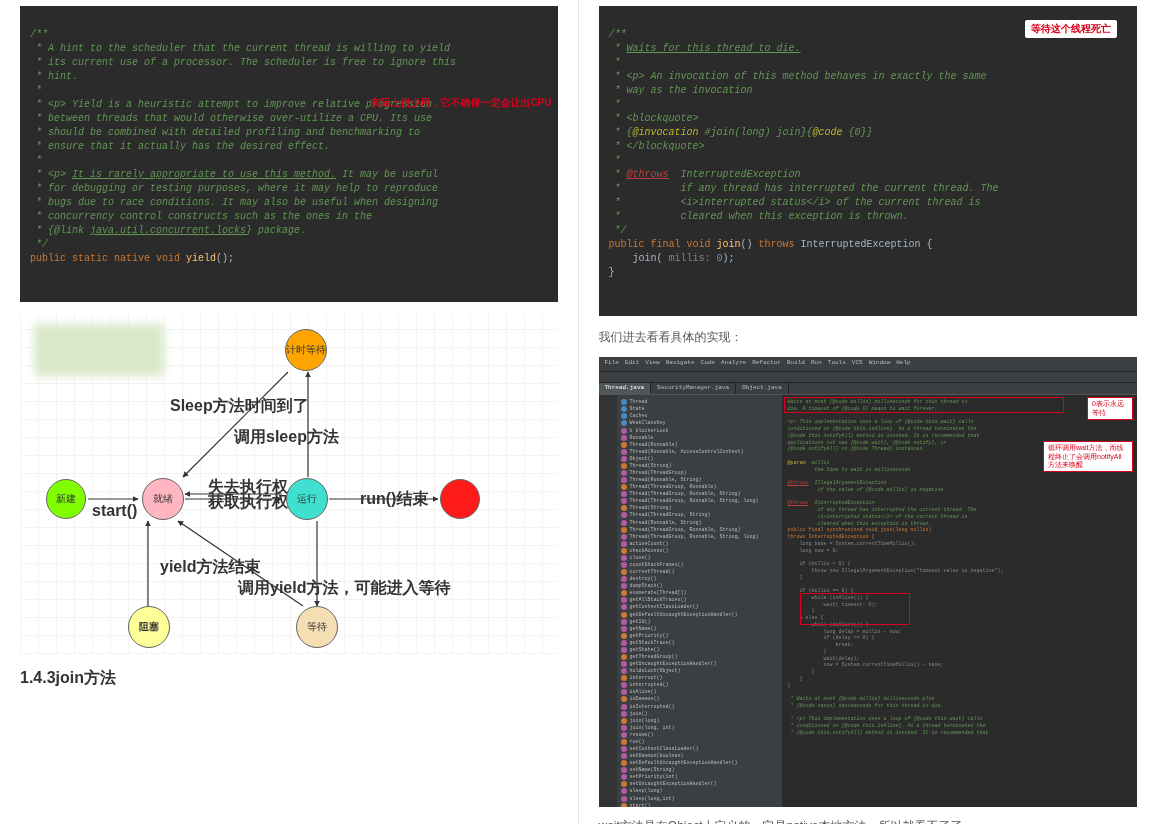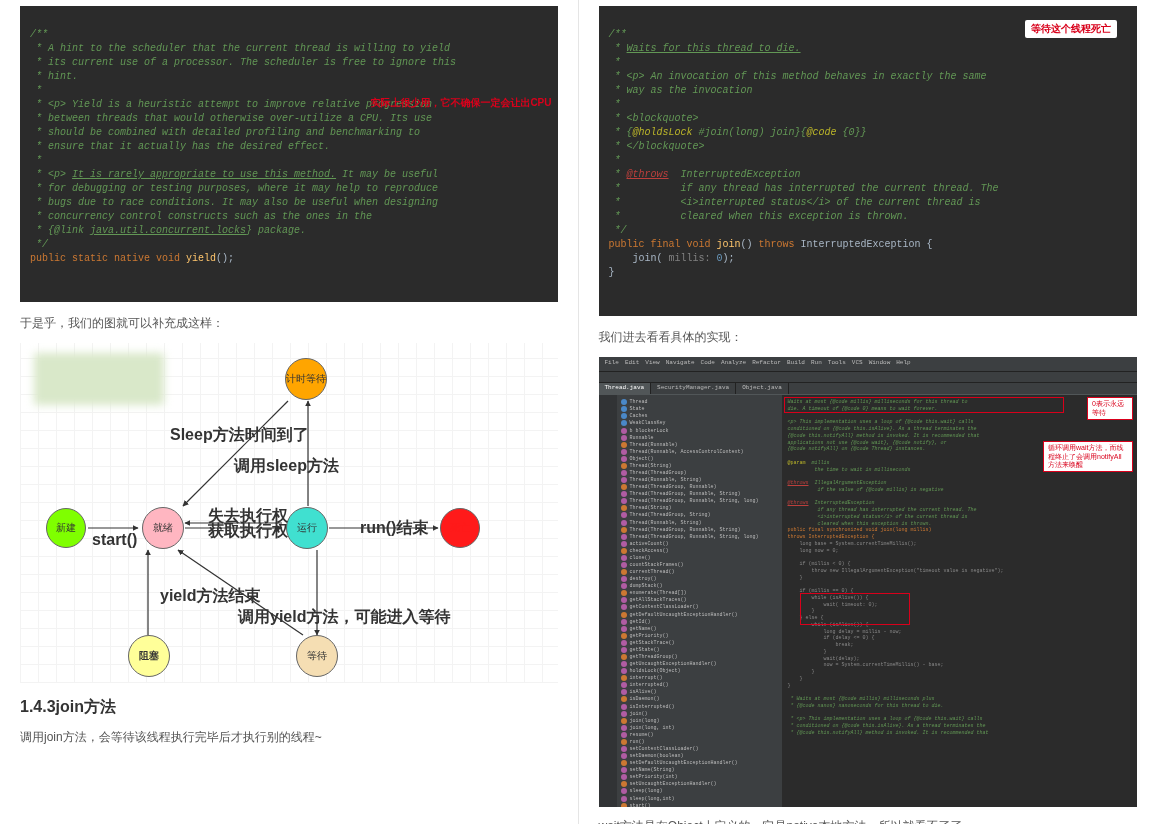--- a/index.html
+++ b/index.html
@@ -144,21 +144,20 @@
 <span class="cmt-green"><span> * &lt;p&gt; </span><span class="cmt-link">It is rarely appropriate to use this method.</span><span> It may be useful</span></span>
 <span class="cmt-green"> * for debugging or testing purposes, where it may help to reproduce</span>
 <span class="cmt-green"> * bugs due to race conditions. It may also be useful when designing</span>
 <span class="cmt-green"> * concurrency control constructs such as the ones in the</span>
 <span class="cmt-green"><span> * {@link </span><span class="cmt-link">java.util.concurrent.locks</span><span>} package.</span></span>
 <span class="cmt-green"> */</span>
 <span><span class="kw-orange">public static native void </span><span class="kw-yellow">yield</span><span>();</span></span>
     <div class="annot-red-text" style="top:90px; right:6px">实际上很少用，它不确保一定会让出CPU</div>
   </div>
 
-  <p class="para">于是乎，我们的图就可以补充成这样：</p>
 
   <div class="diagram">
     <div class="blurred"></div>
     <svg>
       <defs>
         <marker id="arrow" viewBox="0 0 10 10" refX="9" refY="5" markerWidth="5" markerHeight="5" orient="auto">
           <path d="M0 0L10 5L0 10z" fill="#333"></path>
         </marker>
       </defs>
       <line x1="68" y1="185" x2="118" y2="185"></line>
@@ -183,34 +182,33 @@
     <span class="dlabel" style="top:82px;  left:150px">Sleep方法时间到了</span>
     <span class="dlabel" style="top:113px; left:214px">调用sleep方法</span>
     <span class="dlabel" style="top:163px; left:188px">失去执行权</span>
     <span class="dlabel" style="top:178px; left:188px">获取执行权</span>
     <span class="dlabel" style="top:175px; left:340px">run()结束</span>
     <span class="dlabel" style="top:243px; left:140px">yield方法结束</span>
     <span class="dlabel" style="top:264px; left:218px">调用yield方法，可能进入等待</span>
   </div>
 
   <div class="heading">1.4.3join方法</div>
-  <p class="para">调用join方法，会等待该线程执行完毕后才执行别的线程~</p>
 </div>
 
 <div class="col">
 
   <div class="code-block">
 <span class="cmt-green">/**</span>
 <span class="cmt-green"><span> * </span><span class="cmt-link">Waits for this thread to die.</span></span>
 <span class="cmt-green"> *</span>
 <span class="cmt-green"> * &lt;p&gt; An invocation of this method behaves in exactly the same</span>
 <span class="cmt-green"> * way as the invocation</span>
 <span class="cmt-green"> *</span>
 <span class="cmt-green"> * &lt;blockquote&gt;</span>
-<span class="cmt-green"><span> * {</span><span class="kw-gold">@holdsLock</span><span> #join(long) join}{</span><span class="kw-gold">@code</span><span> {0}}</span></span>
+<span class="cmt-green"><span> * {</span><span class="kw-gold">@invocation</span><span> #join(long) join}{</span><span class="kw-gold">@code</span><span> {0}}</span></span>
 <span class="cmt-green"> * &lt;/blockquote&gt;</span>
 <span class="cmt-green"> *</span>
 <span class="cmt-green"><span> * </span><span class="kw-red">@throws</span><span>  InterruptedException</span></span>
 <span class="cmt-green"> *          if any thread has interrupted the current thread. The</span>
 <span class="cmt-green"> *          &lt;i&gt;interrupted status&lt;/i&gt; of the current thread is</span>
 <span class="cmt-green"> *          cleared when this exception is thrown.</span>
 <span class="cmt-green"> */</span>
 <span><span class="kw-orange">public final void </span><span class="kw-yellow">join</span><span>() </span><span class="kw-orange">throws </span><span>InterruptedException {</span></span>
 <span><span>    join(</span><span class="cmt-star"> millis: </span><span class="kw-blue">0</span><span>);</span></span>
 <span>}</span>

